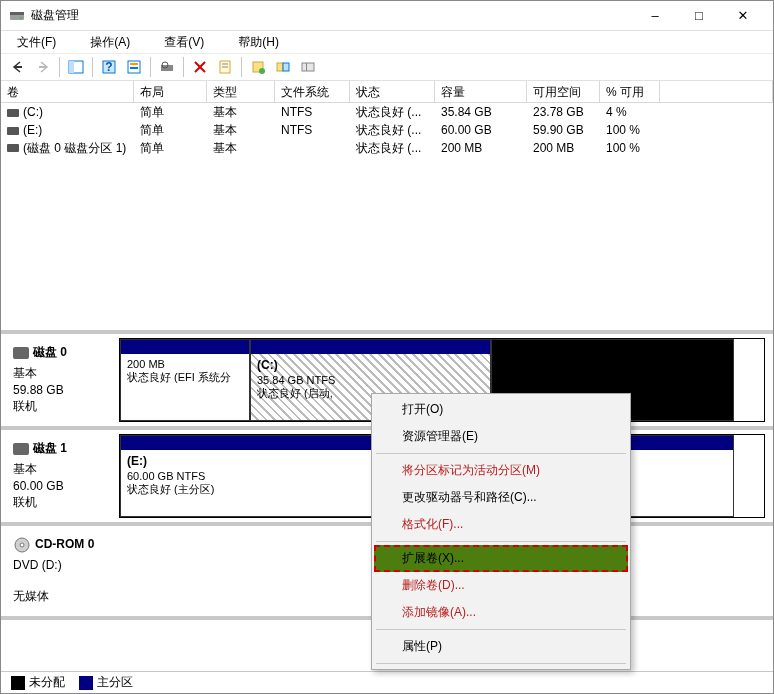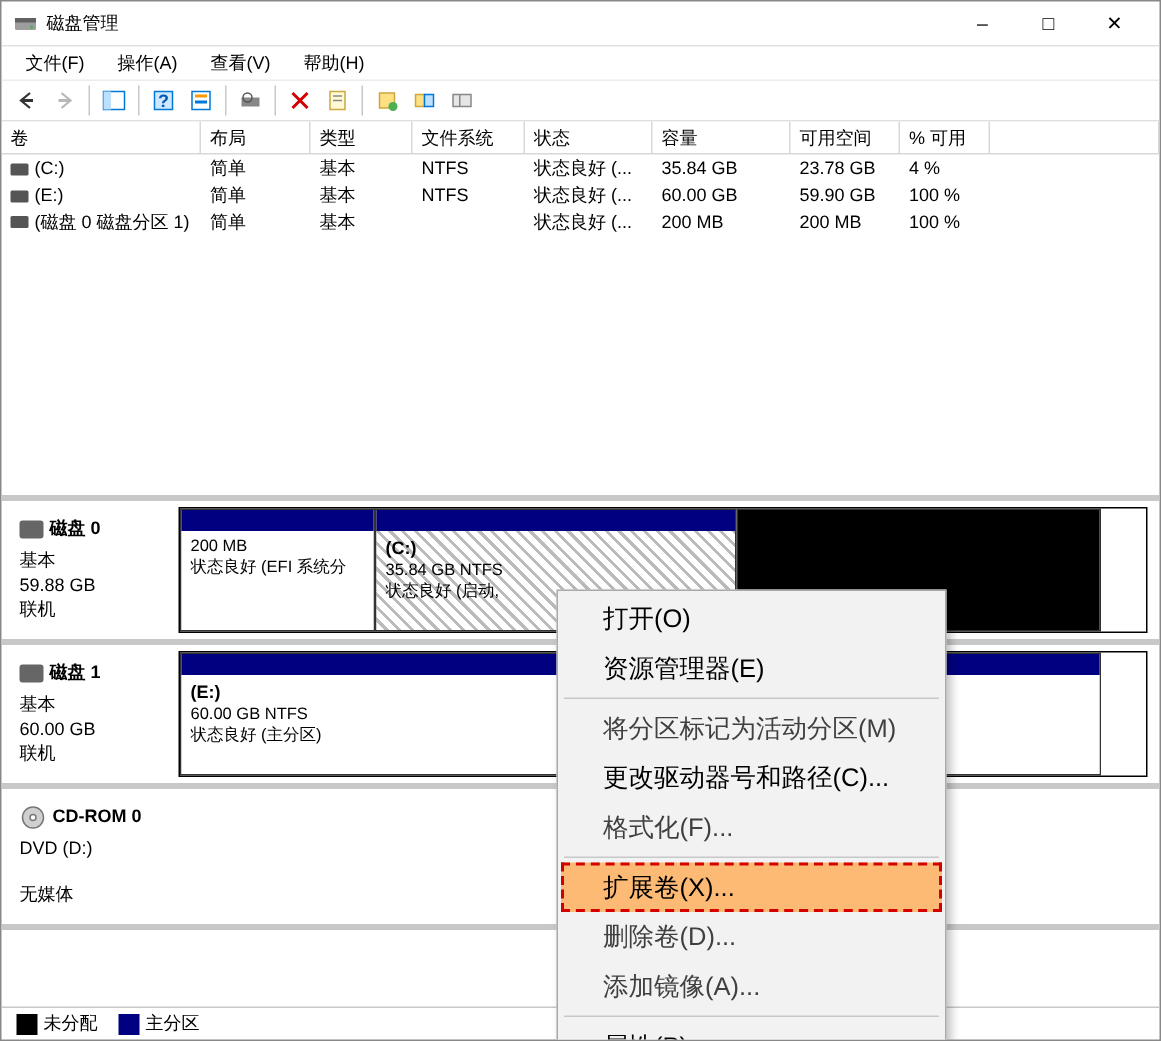--- a/index.html
+++ b/index.html
@@ -3,21 +3,21 @@
 <meta charset="utf-8">
 <style>
 * { margin: 0; padding: 0; box-sizing: border-box; font-family: "Microsoft YaHei", "Segoe UI", Tahoma, sans-serif; font-size: 12px; }
 body { background: #fff; width: 774px; height: 694px; overflow: hidden; border: 1px solid #888; position: relative; }
 .titlebar { height: 30px; display: flex; align-items: center; padding: 0 8px; border-bottom: 1px solid #e1e1e1; }
 .titlebar .icon { width: 16px; height: 16px; margin-right: 6px; }
 .titlebar .title { flex: 1; font-size: 12px; }
 .win-buttons { display: flex; }
 .win-buttons .btn { width: 44px; height: 28px; display: flex; align-items: center; justify-content: center; font-size: 13px; font-family: "Segoe UI Symbol", sans-serif; }
 
-.menubar { height: 22px; display: flex; align-items: center; padding: 0 6px; gap: 2px; }
+.menubar { height: 22px; display: flex; align-items: center; padding: 0 6px; gap: 14px; }
 .menubar .menu-item { padding: 2px 10px; }
 
 .toolbar { height: 28px; display: flex; align-items: center; padding: 2px 6px; gap: 3px; border-top: 1px solid #ececec; border-bottom: 1px solid #e0e0e0; }
 .toolbar .tbtn { width: 22px; height: 22px; display: flex; align-items: center; justify-content: center; border: 1px solid transparent; }
 .toolbar .sep { width: 1px; height: 20px; background: #c8c8c8; margin: 0 2px; }
 
 .volume-list { height: 253px; border-bottom: 4px solid #c8c8c8; overflow: hidden; }
 .vl-header { display: flex; height: 22px; background: #fff; border-bottom: 1px solid #d8d8d8; }
 .vl-header .col { border-right: 1px solid #d8d8d8; padding: 3px 6px; font-weight: normal; text-align: left; overflow: hidden; white-space: nowrap; }
 .vl-row { display: flex; height: 18px; align-items: center; }
@@ -38,25 +38,25 @@
 .partition .pbody.hatched { background: repeating-linear-gradient(45deg,#fff,#fff 4px,#bbb 4px,#bbb 6px); }
 .partition .pname { font-weight: bold; margin-bottom: 2px; }
 .partition .pline { font-size: 11px; white-space: nowrap; overflow: hidden; text-overflow: ellipsis; }
 .unalloc .topfill { background:#000; }
 .unalloc .pbody { background:#000; }
 
 .legend { height: 22px; border-top: 1px solid #c8c8c8; display:flex; align-items:center; padding: 0 10px; gap:14px; }
 .legend .sw { width:14px; height:14px; display:inline-block; vertical-align:middle; margin-right:4px; }
 
 .context-menu { position: absolute; left: 370px; top: 392px; width: 260px; background: #f2f2f2; border: 1px solid #a9a9a9; box-shadow: 3px 3px 6px rgba(0,0,0,0.25); z-index: 100; padding: 2px; }
-.context-menu .mi { padding: 5px 20px 5px 28px; font-size: 17px; }
+.context-menu .mi { padding: 5px 20px 5px 28px; font-size: 12px; }
 .context-menu .mi.enabled { color: #000; }
-.context-menu .mi.disabled { color: #404040; }
+.context-menu .mi.disabled { color: #b91c1c; }
 .context-menu .msep { height: 1px; background: #c8c8c8; margin: 3px 2px; }
-.context-menu .mi.highlight { background: #fdba74; border: 2px dashed #d40000; padding: 3px 18px 3px 26px; }
+.context-menu .mi.highlight { background: #4d7c0f; border: 2px dashed #d40000; padding: 3px 18px 3px 26px; }
 
 svg.disk-ico { vertical-align: middle; }
 </style>
 </head>
 <body>
 
 <div class="titlebar">
   <svg class="icon disk-ico" viewBox="0 0 16 16">
       <rect x="1" y="4" width="14" height="8" rx="1" fill="#9e9e9e"></rect>
       <rect x="1" y="4" width="14" height="3" fill="#616161"></rect>

